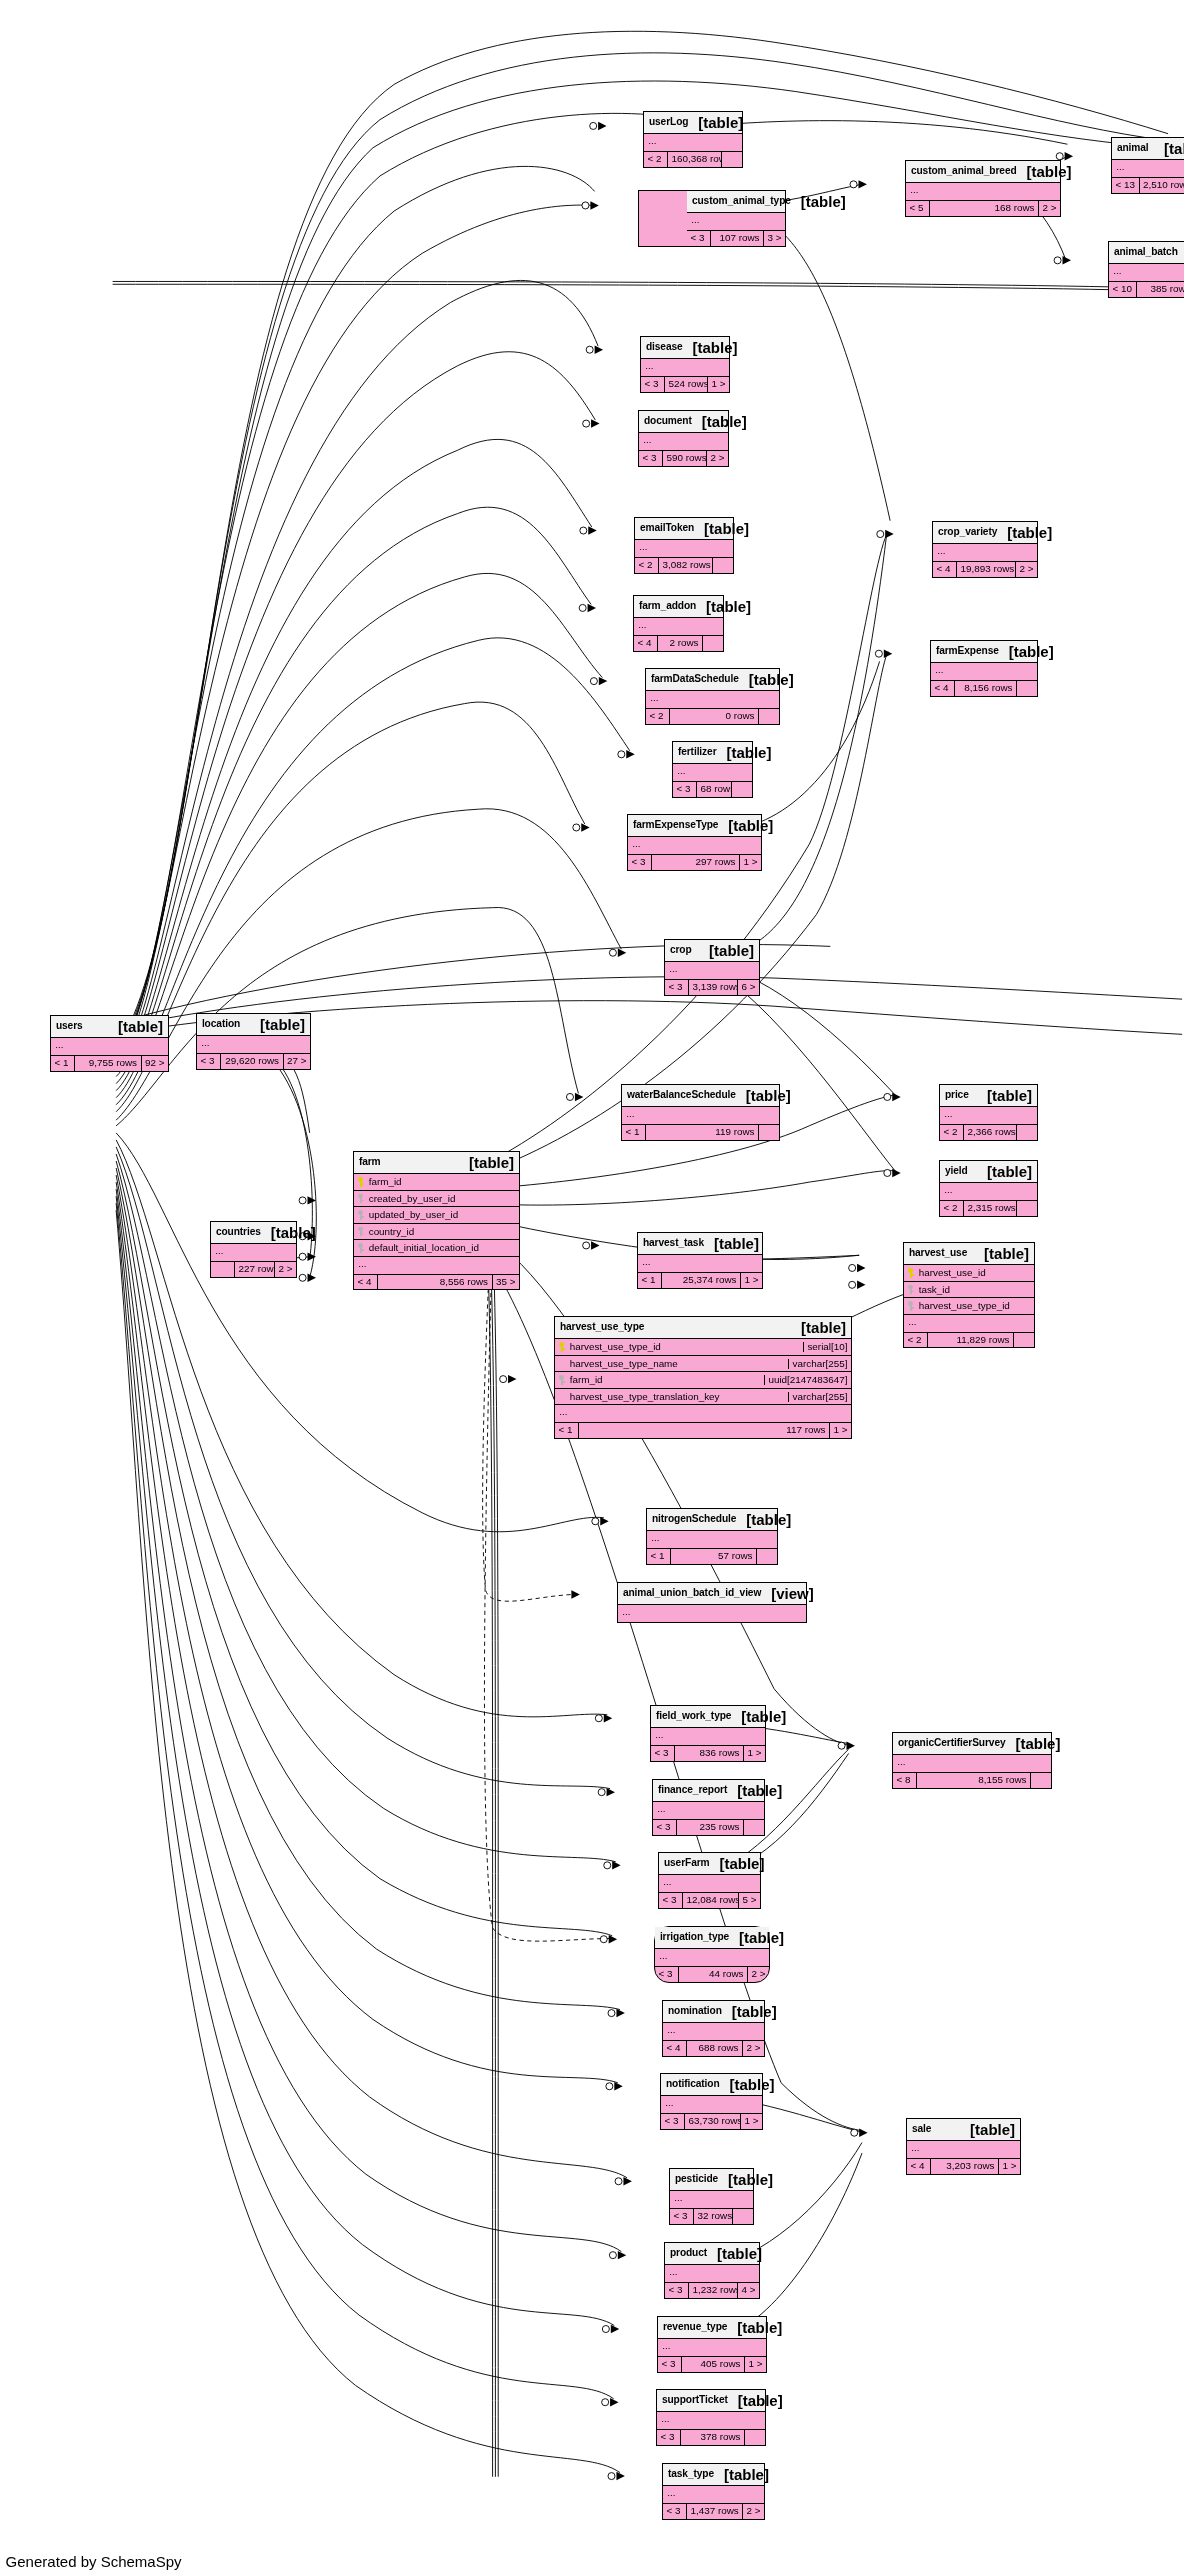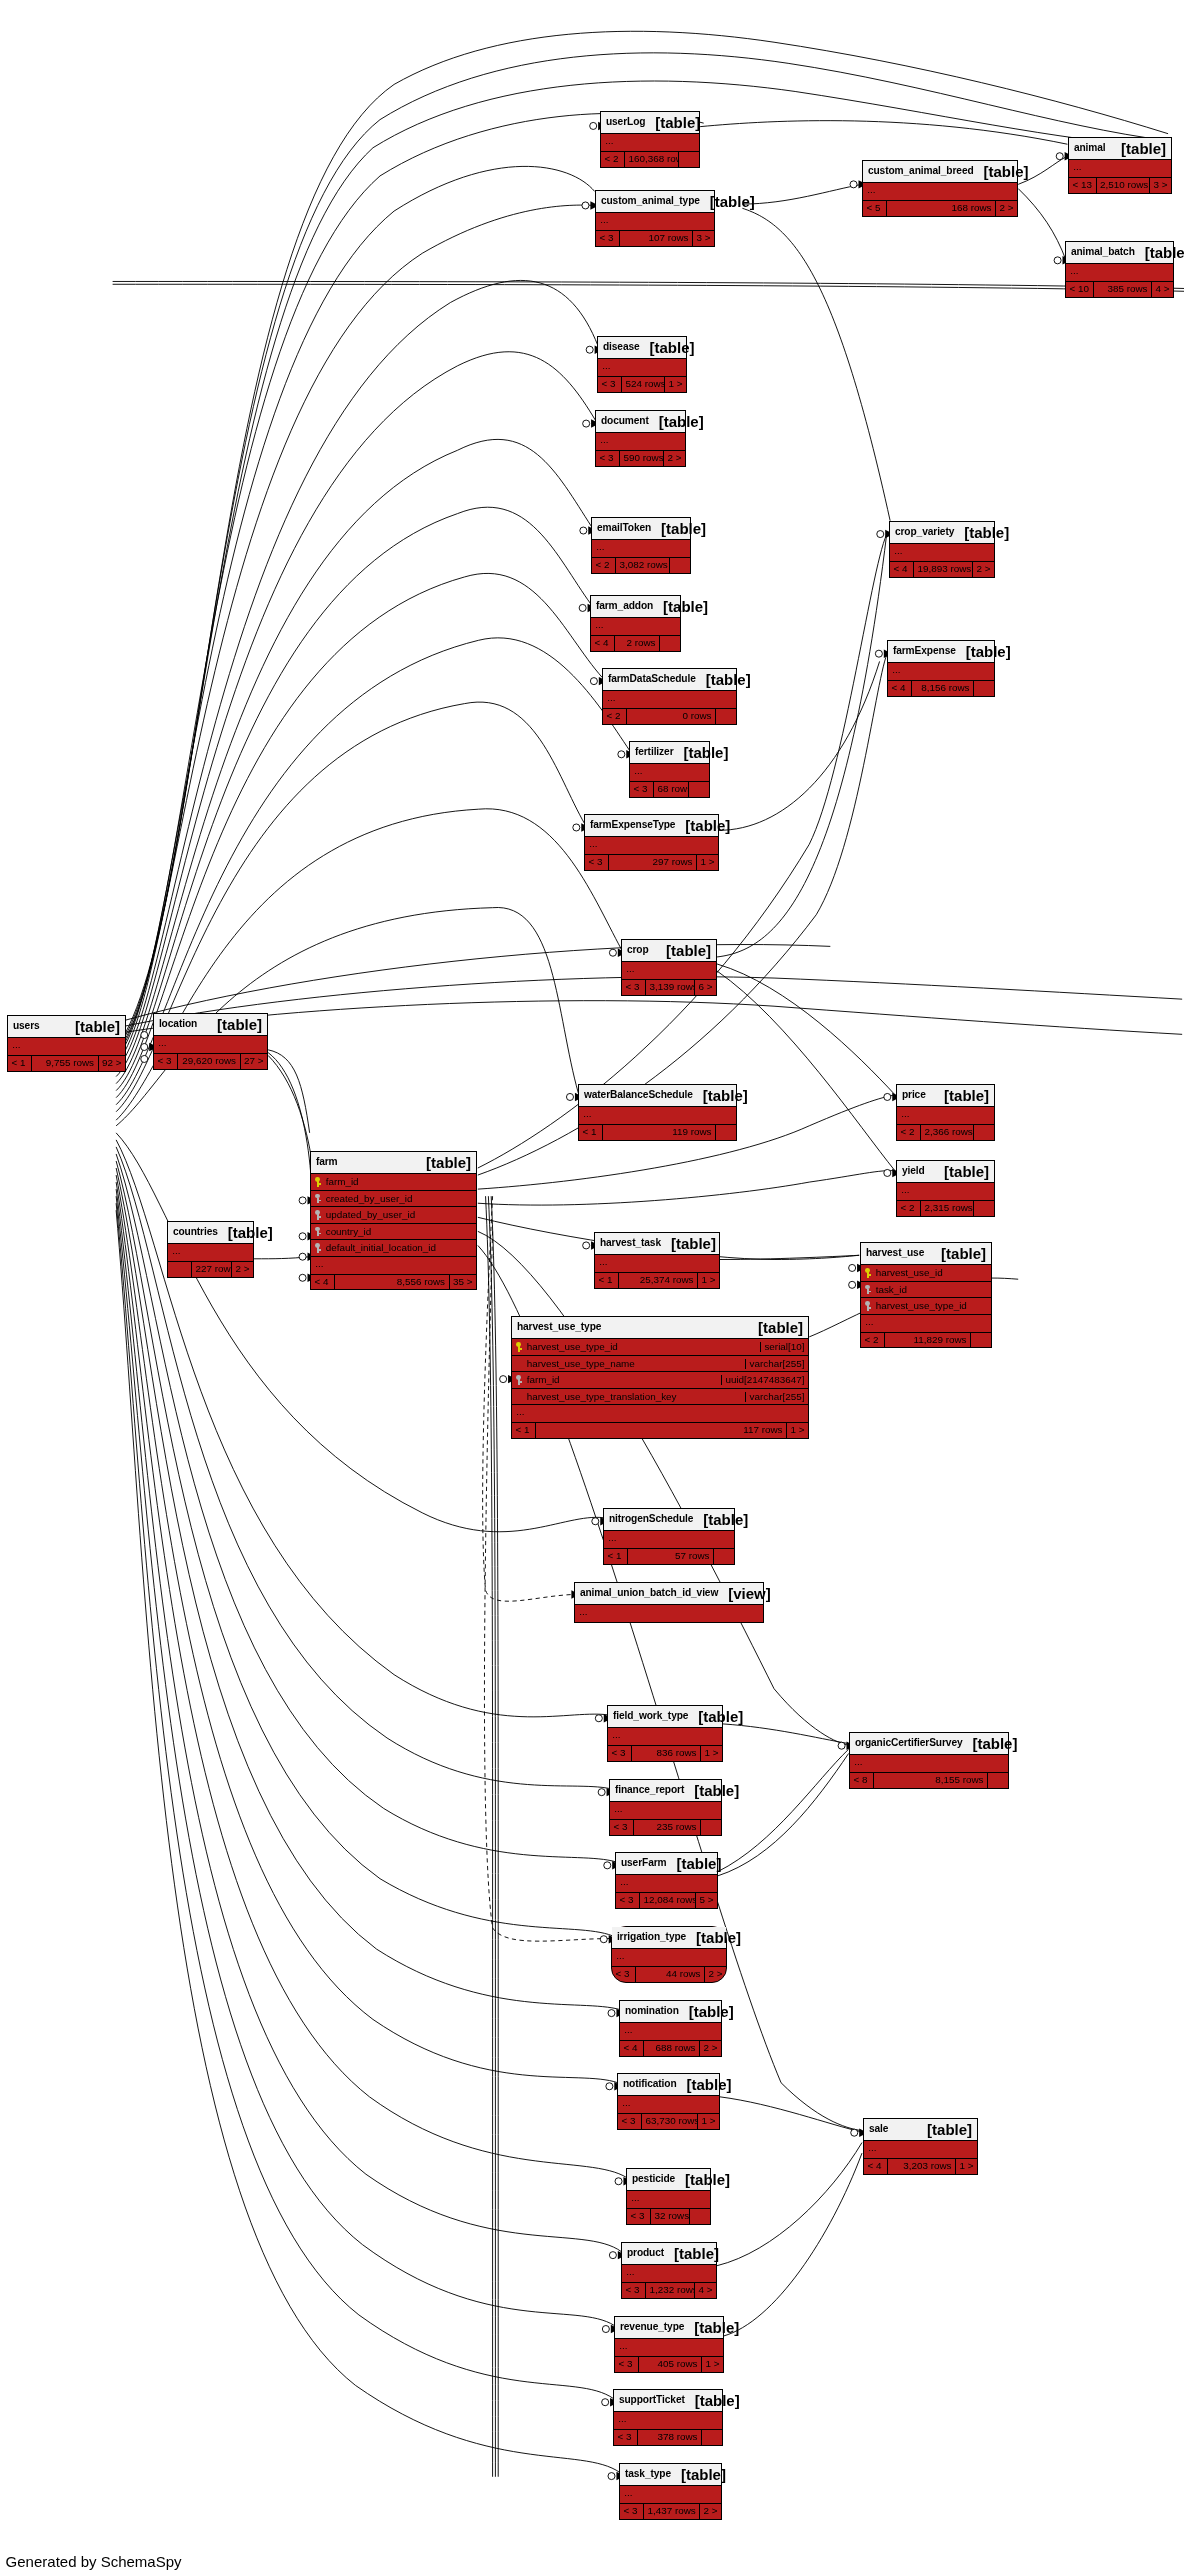--- a/index.html
+++ b/index.html
@@ -24,25 +24,26 @@
     left: 0;
     top: 0;
     width: 1185px;
     height: 2576px;
     pointer-events: none;
   }
   
   .node {
     position: absolute;
     border: 1.1px solid #000;
-    background: #b91c1c;
+    background: #f9a8d4;
     box-sizing: border-box;
     font-size: 10.2px;
     line-height: 1;
     z-index: 5;
+    margin-left: 43px;
   }
   .node .title {
     display: flex;
     align-items: center;
     justify-content: space-between;
     background: #f2f2f2;
     border-bottom: 1.1px solid #000;
     padding: 2.8px 4.9px 3.5px 4.9px;
     white-space: nowrap;
   }
@@ -331,21 +332,21 @@
         <span class="tname">custom_animal_breed</span>
         <span class="ttype">[table]</span>
       </div>
       <div class="ellipsis">...</div>
       <div class="foot">
         <div class="fl">&lt; 5</div>
         <div class="fc">168 rows</div>
         <div class="fr">2 &gt;</div>
       </div>
     </div>
-    <div class="node" style="left: 595px; top: 190px; width: 120px;">
+    <div class="node" style="left: 595px; top: 190px; width: 148px; padding-left: 48px;">
       <div class="title">
         <span class="tname">custom_animal_type</span>
         <span class="ttype">[table]</span>
       </div>
       <div class="ellipsis">...</div>
       <div class="foot">
         <div class="fl">&lt; 3</div>
         <div class="fc">107 rows</div>
         <div class="fr">3 &gt;</div>
       </div>

